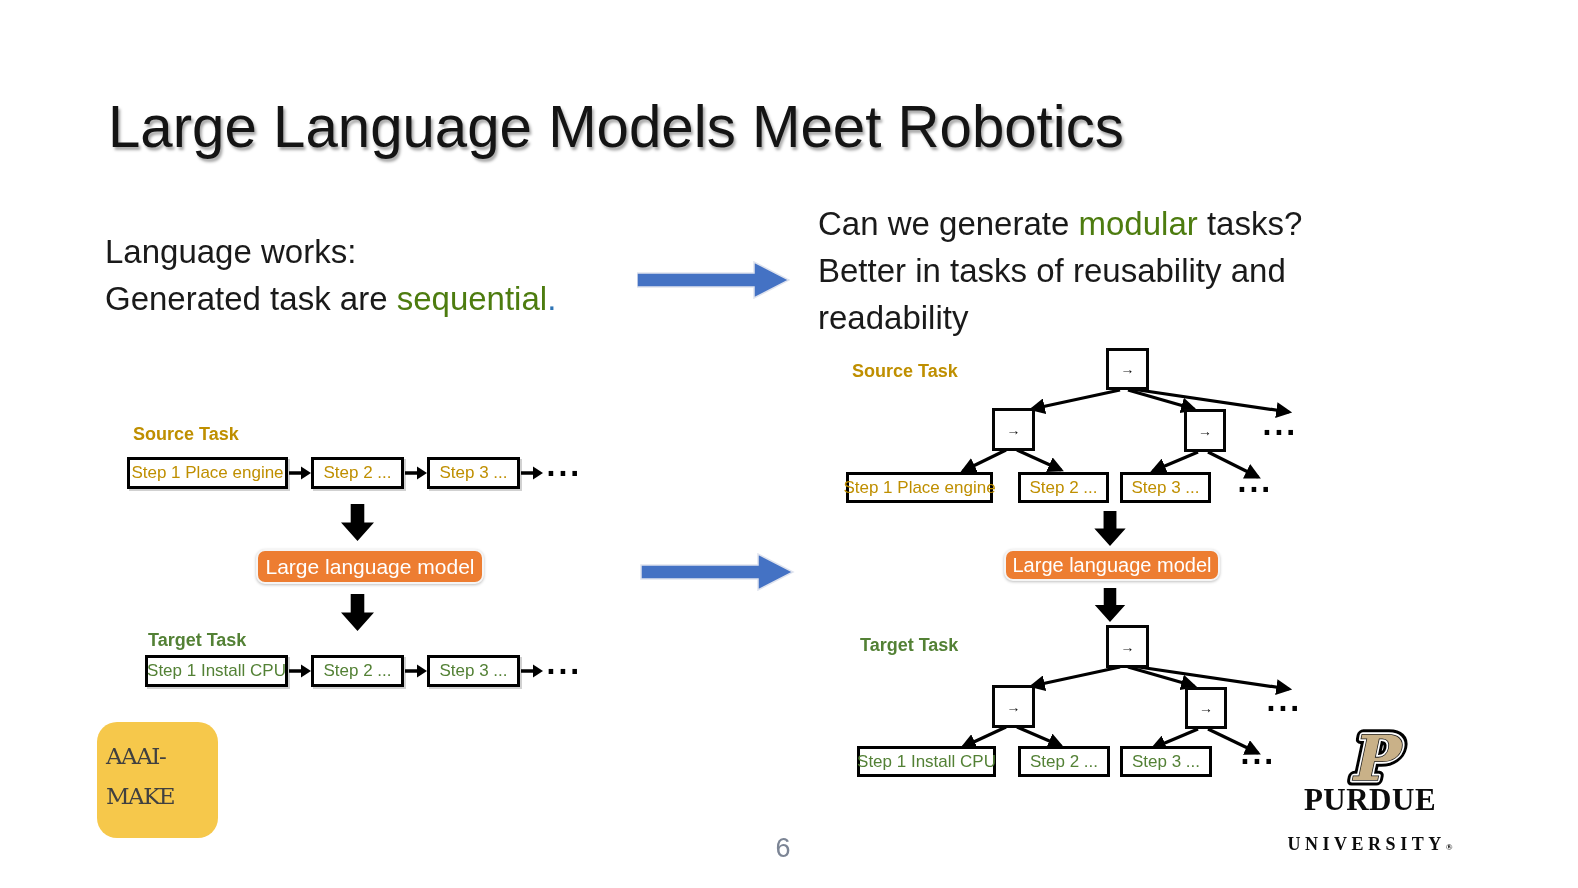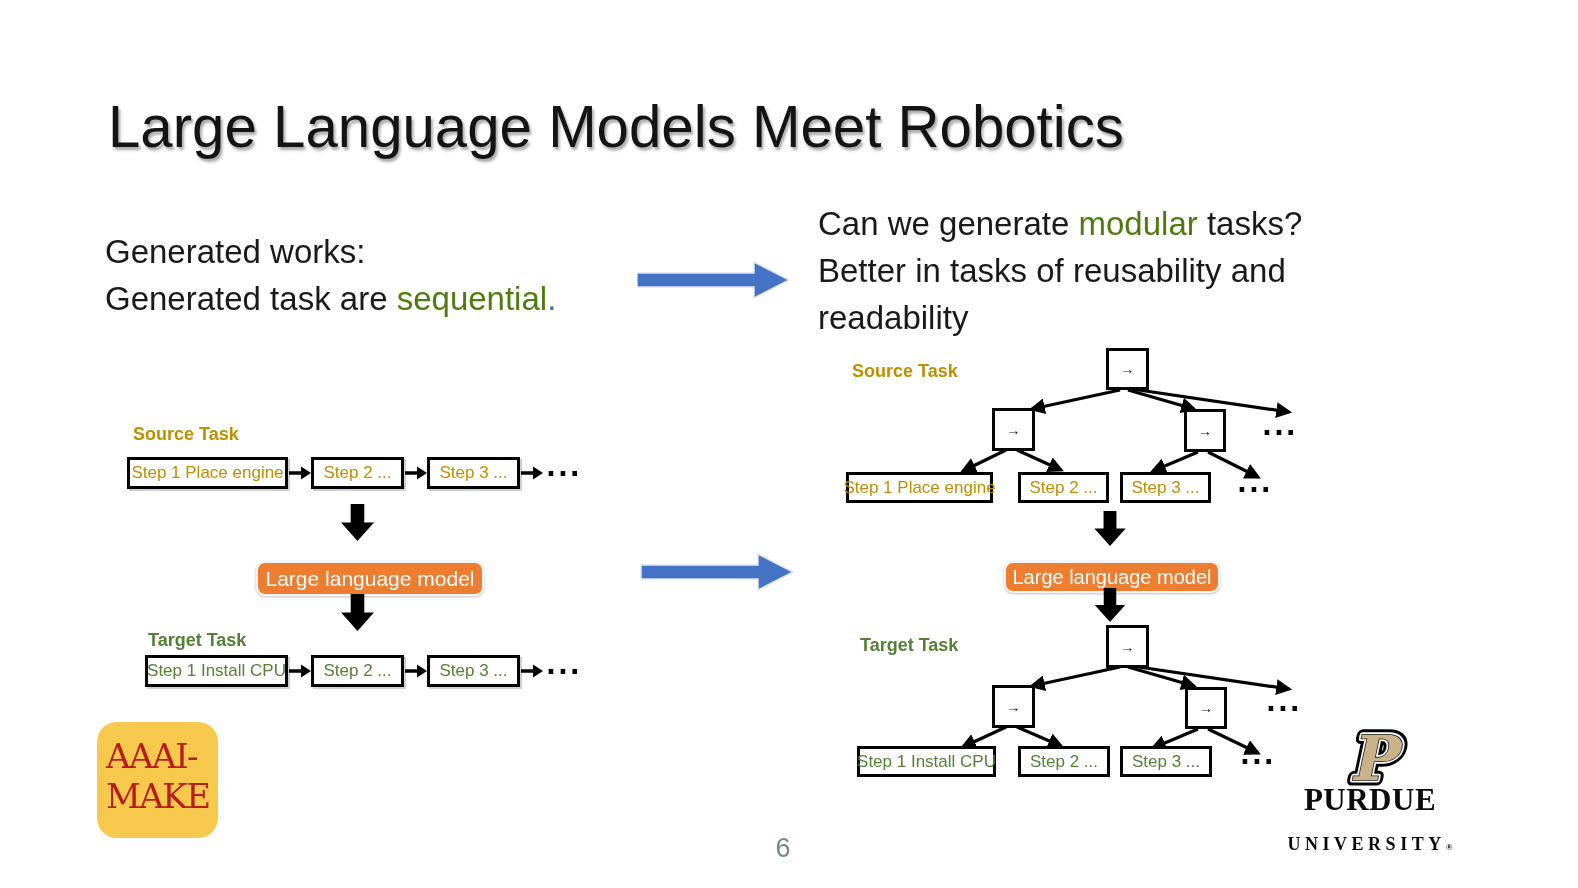--- a/index.html
+++ b/index.html
@@ -21,56 +21,56 @@
   .green { color:#538135; }
 
   .stepbox { position:absolute; border:3px solid #000; background:#fff;
              display:flex; align-items:center; justify-content:center;
              font-size:17px; white-space:nowrap;
              box-shadow:2px 2px 0 rgba(0,0,0,0.18); }
 
   .llm { position:absolute; background:#ED7D31; color:#ffffff;
          display:flex; align-items:center; justify-content:center;
          border-radius:9px; border:2px solid #f5f5f5;
-         box-shadow:0 1px 3px rgba(0,0,0,0.25); white-space:nowrap;margin-top:12px; }
+         box-shadow:0 1px 3px rgba(0,0,0,0.25); white-space:nowrap; }
 
   .node { position:absolute; border:3px solid #050505; background:#fff;
           display:flex; align-items:center; justify-content:center;
           font-size:14px; color:#111; }
 
   .dots { position:absolute; font-family:"DejaVu Sans", sans-serif;
           font-weight:700; font-size:26px; letter-spacing:2px; color:#000;
           line-height:26px; }
 
   .pagenum { left:768px; top:833px; width:30px; text-align:center;
              font-size:27px; color:#7c8595; }
 
   .aaai { left:97px; top:722px; width:121px; height:116px;
           background:#F6C84B; border-radius:20px;
-          font-family:"DejaVu Serif", serif; color:#b91c1c;
-          font-size:34px; line-height:40px; letter-spacing:-1.5px;
+          font-family:"DejaVu Serif", serif; color:#404040;
+          font-size:23px; line-height:40px; letter-spacing:-1.5px;
           padding:14px 0 0 9px; }
 
   .purdue-name { left:1276px; top:782px; width:188px; text-align:center;
                  font-family:"Liberation Serif", serif; font-weight:700;
                  font-size:31px; letter-spacing:0.5px; color:#0c0c0c; white-space:nowrap; }
   .purdue-sub  { left:1276px; top:826px; width:188px; text-align:center;
                  font-family:"Liberation Serif", serif; font-weight:600;
                  font-size:18px; letter-spacing:4.5px; color:#0c0c0c; white-space:nowrap;margin-top:8px; }
   .purdue-reg  { font-size:9px; letter-spacing:0; vertical-align:baseline; }
 
   svg { display:block; }
 </style>
 </head>
 <body>
 
 <div class="abs title">Large Language Models Meet Robotics</div>
 
 <div class="abs bigtext" style="left:105px; top:228px;">
-  <div>Generated works:</div>
+  <div>Language works:</div>
   <div><span>Generated task are </span><span class="red">sequential</span><span class="blue">.</span></div>
 </div>
 
 <svg class="abs" style="left:637px; top:261px;" width="153" height="38" viewBox="0 0 153 38">
   <polygon points="0,12 117,12 117,1 152,19 117,37 117,26 0,26" fill="#4472C4" stroke="#dfe3ee" stroke-width="1.5"></polygon>
 </svg>
 
 <div class="abs bigtext" style="left:818px; top:200px;">
   <div><span>Can we generate </span><span class="red">modular</span><span> tasks?</span></div>
   <div>Better in tasks of reusability and</div>

